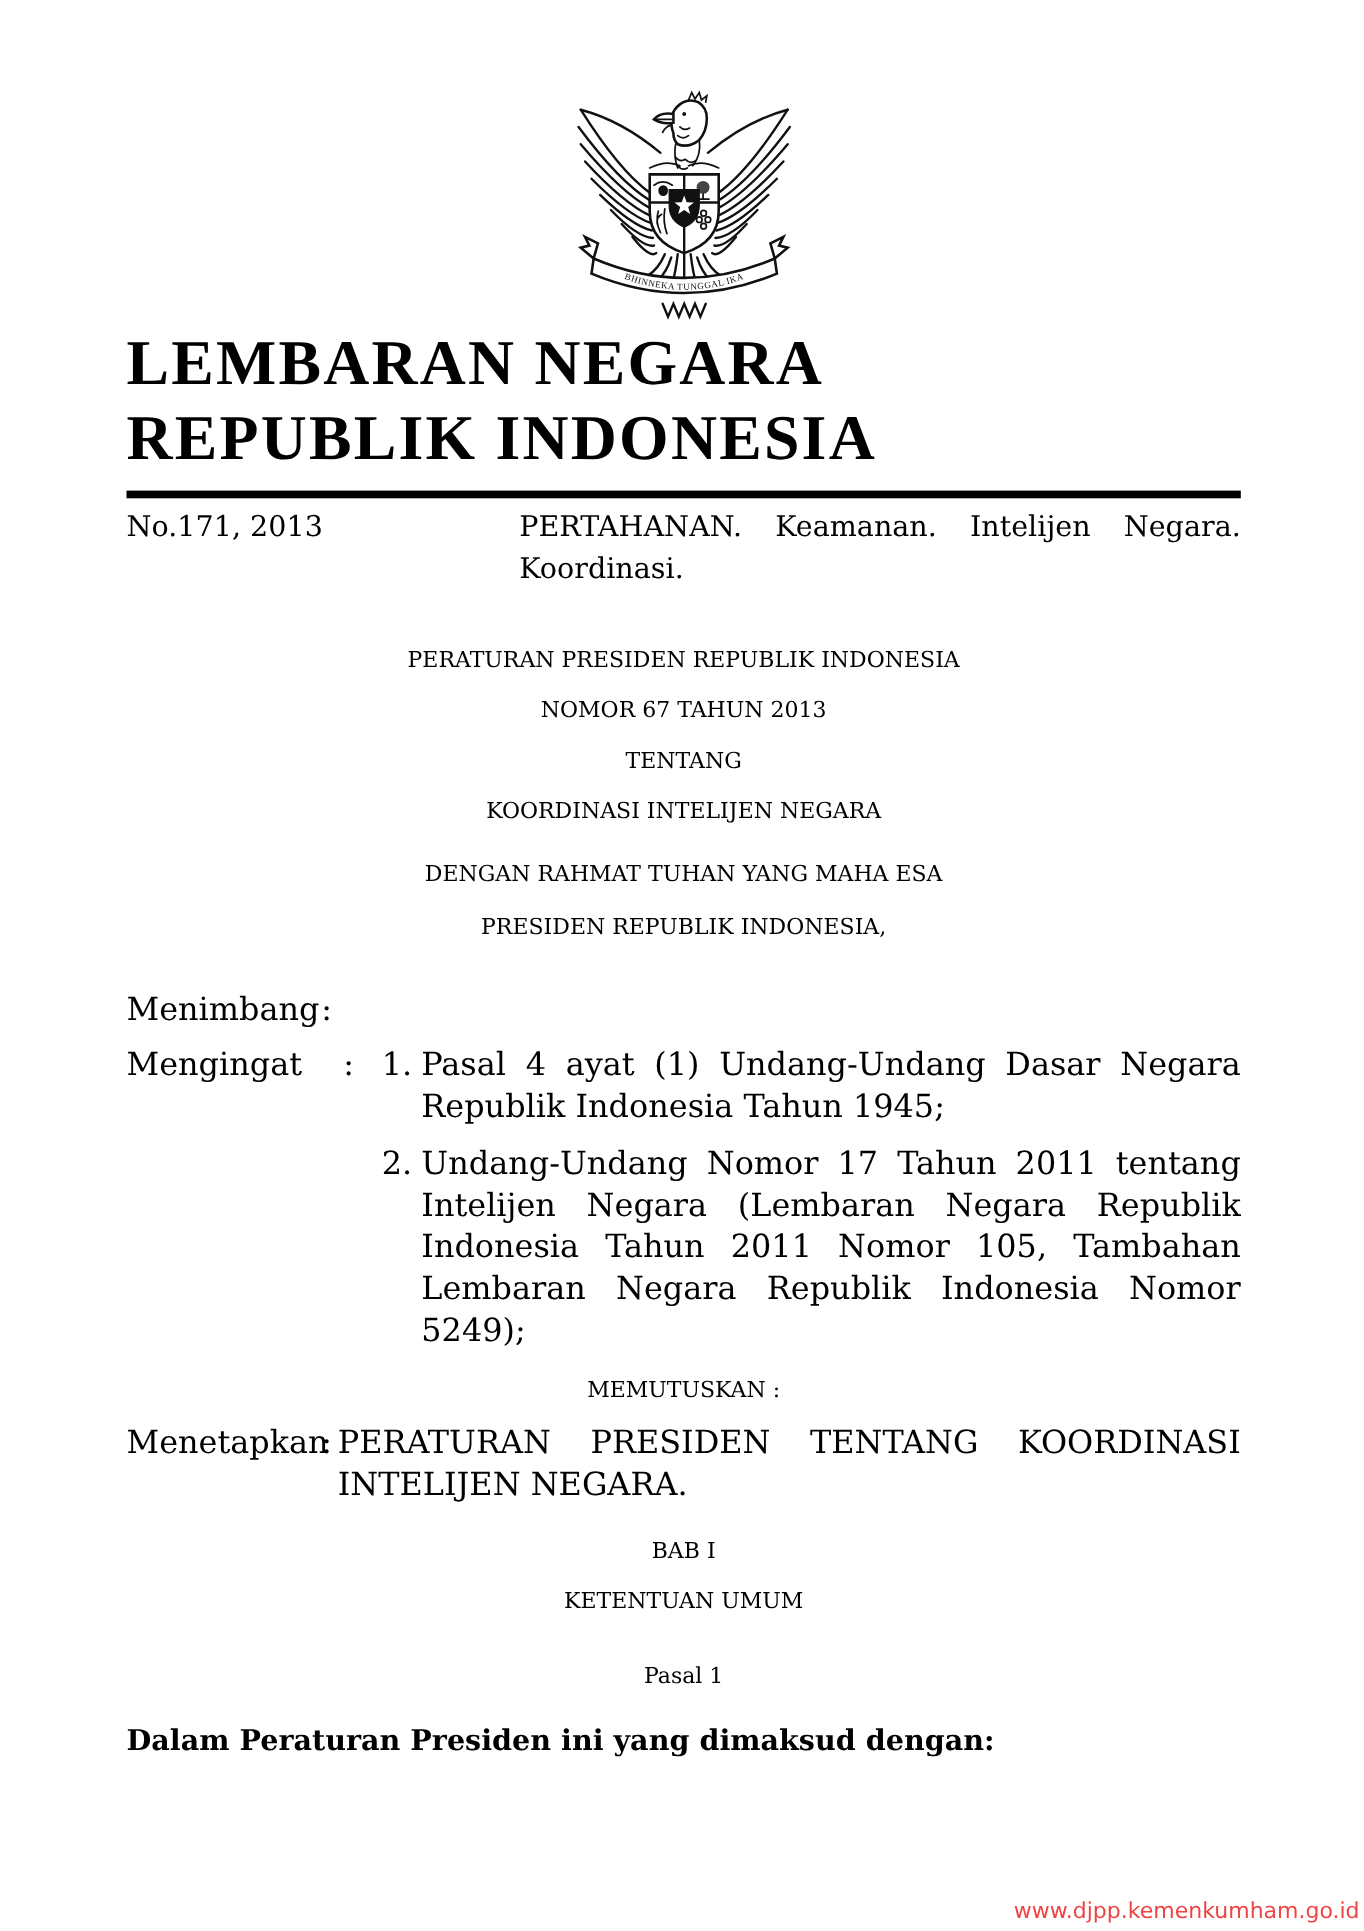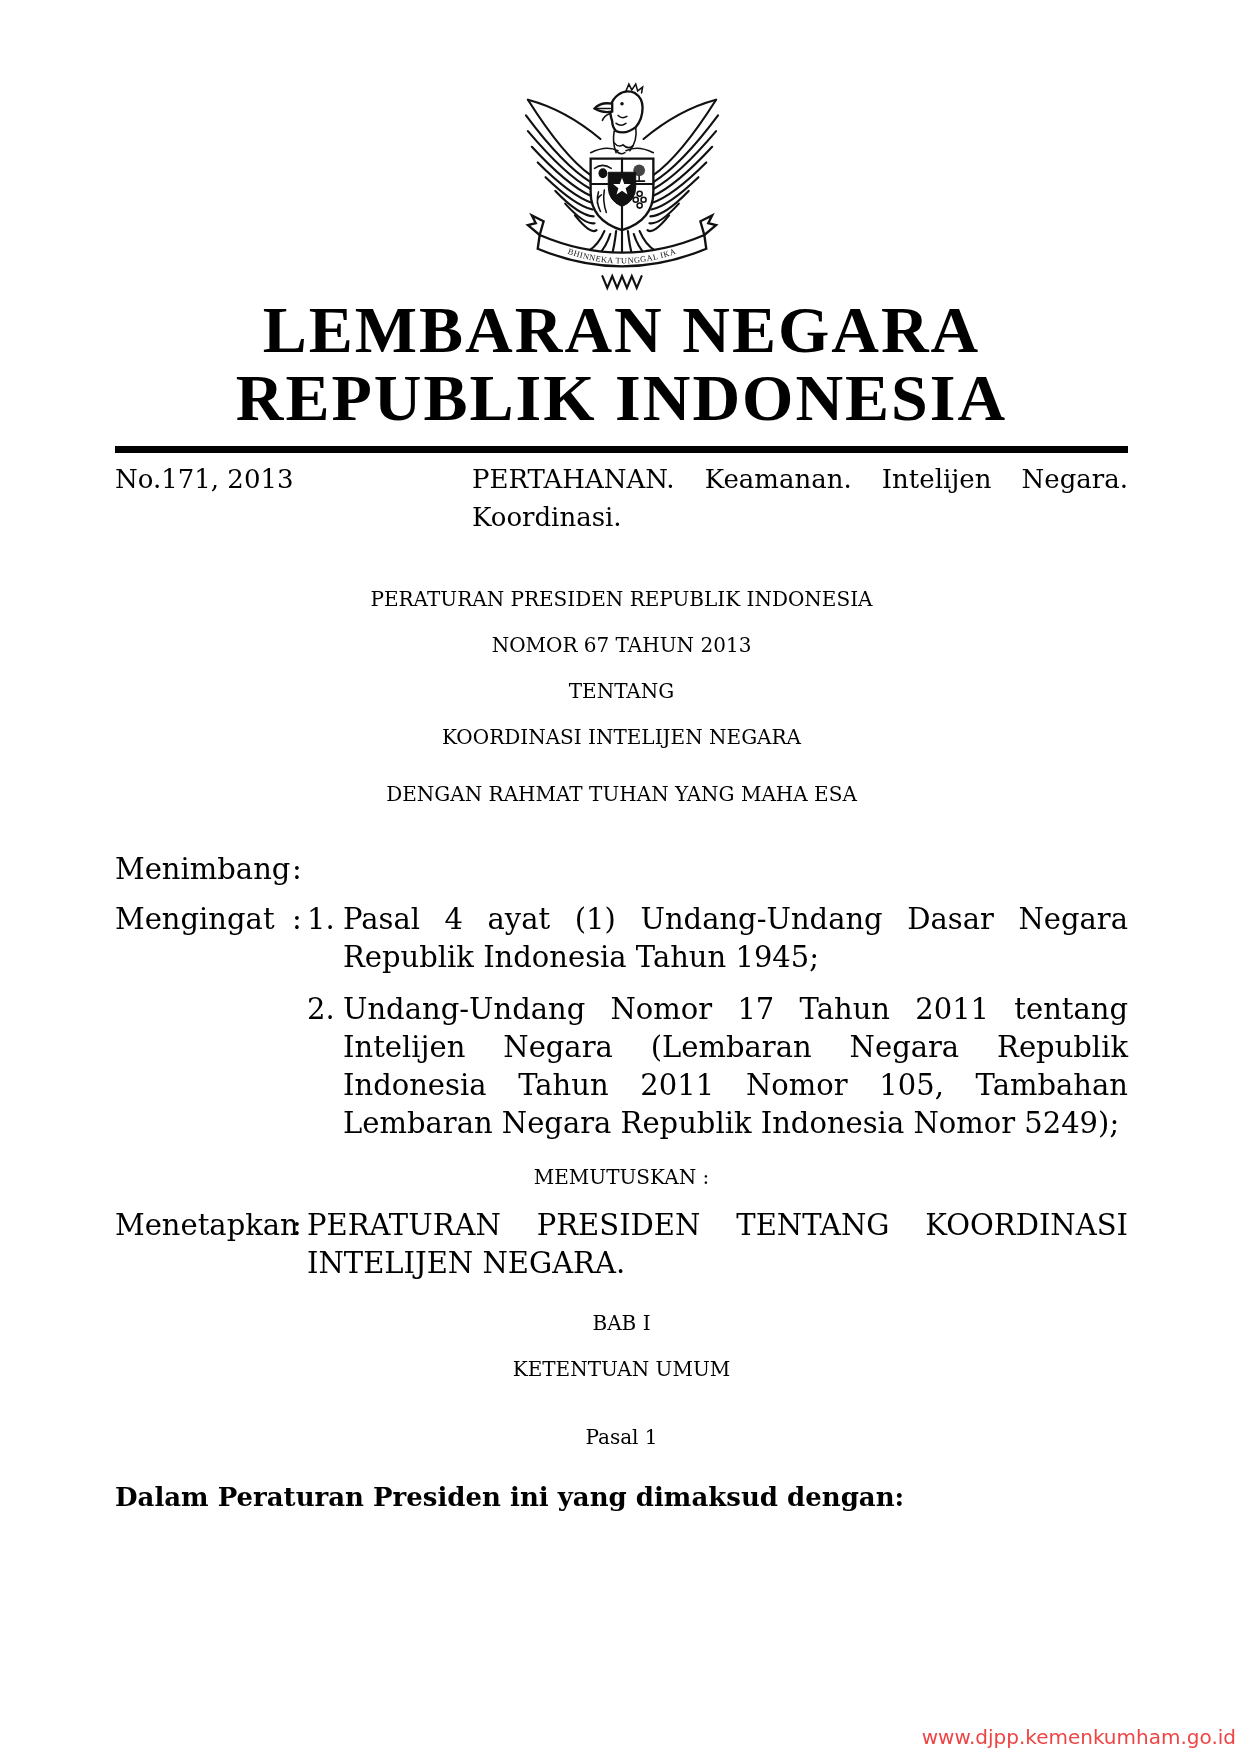--- a/index.html
+++ b/index.html
@@ -20,24 +20,24 @@
   }
   .emblem-wrap {
     margin: 80px auto 0 auto;
     width: 196px;
     height: 212px;
   }
   .masthead {
     margin: 4px 0 0 0;
     font-family: "Liberation Serif", serif;
     font-weight: bold;
-    font-size: 66px;
+    font-size: 58px;
     line-height: 68px;
     letter-spacing: 2px;
-    text-align: center;
+    text-align: left;
   }
   .rule {
     margin-top: 14px;
     height: 7px;
     background: #000;
   }
   .meta-row {
     display: grid;
     grid-template-columns: 357px 1fr;
     margin-top: 7px;
@@ -48,21 +48,21 @@
   .center-block { text-align: center; font-size: 20px; }
   .heading-block { margin-top: 40px; line-height: 46px; }
   .invocation-block { margin-top: 10px; line-height: 48px; }
   .hang {
     display: grid;
     grid-template-columns: 177px 15px 1fr;
     font-size: 29px;
     line-height: 38px;
   }
   .consideration-section { margin-top: 32px; }
-  .legal-basis-section { margin-top: 12px; }
+  .legal-basis-section { margin-top: 12px; gap: 20px; }
   .just { text-align: justify; }
   .basis-item { display: grid; grid-template-columns: 36px 1fr; }
   .basis-item + .basis-item { margin-top: 14px; }
   .decision-heading { margin-top: 16px; line-height: 38px; }
   .enactment-section { margin-top: 10px; }
   .chapter-block { margin-top: 18px; line-height: 46px; }
   .article-number-block { margin-top: 26px; line-height: 38px; }
   .article-intro { margin-top: 22px; font-size: 26px; line-height: 38px; font-weight: bold; }
   .footer-watermark {
     position: absolute;
@@ -182,20 +182,21 @@
 
     <div class="center-block heading-block">
       <div>PERATURAN PRESIDEN REPUBLIK INDONESIA</div>
       <div>NOMOR 67 TAHUN 2013</div>
       <div>TENTANG</div>
       <div>KOORDINASI INTELIJEN NEGARA</div>
     </div>
 
     <div class="center-block invocation-block">
       <div>DENGAN RAHMAT TUHAN YANG MAHA ESA</div>
+      <div>PRESIDEN REPUBLIK INDONESIA,</div>
     </div>
 
     <div class="hang consideration-section">
       <div>Menimbang</div>
       <div>:</div>
     </div>
 
     <div class="hang legal-basis-section">
       <div>Mengingat</div>
       <div>:</div>

